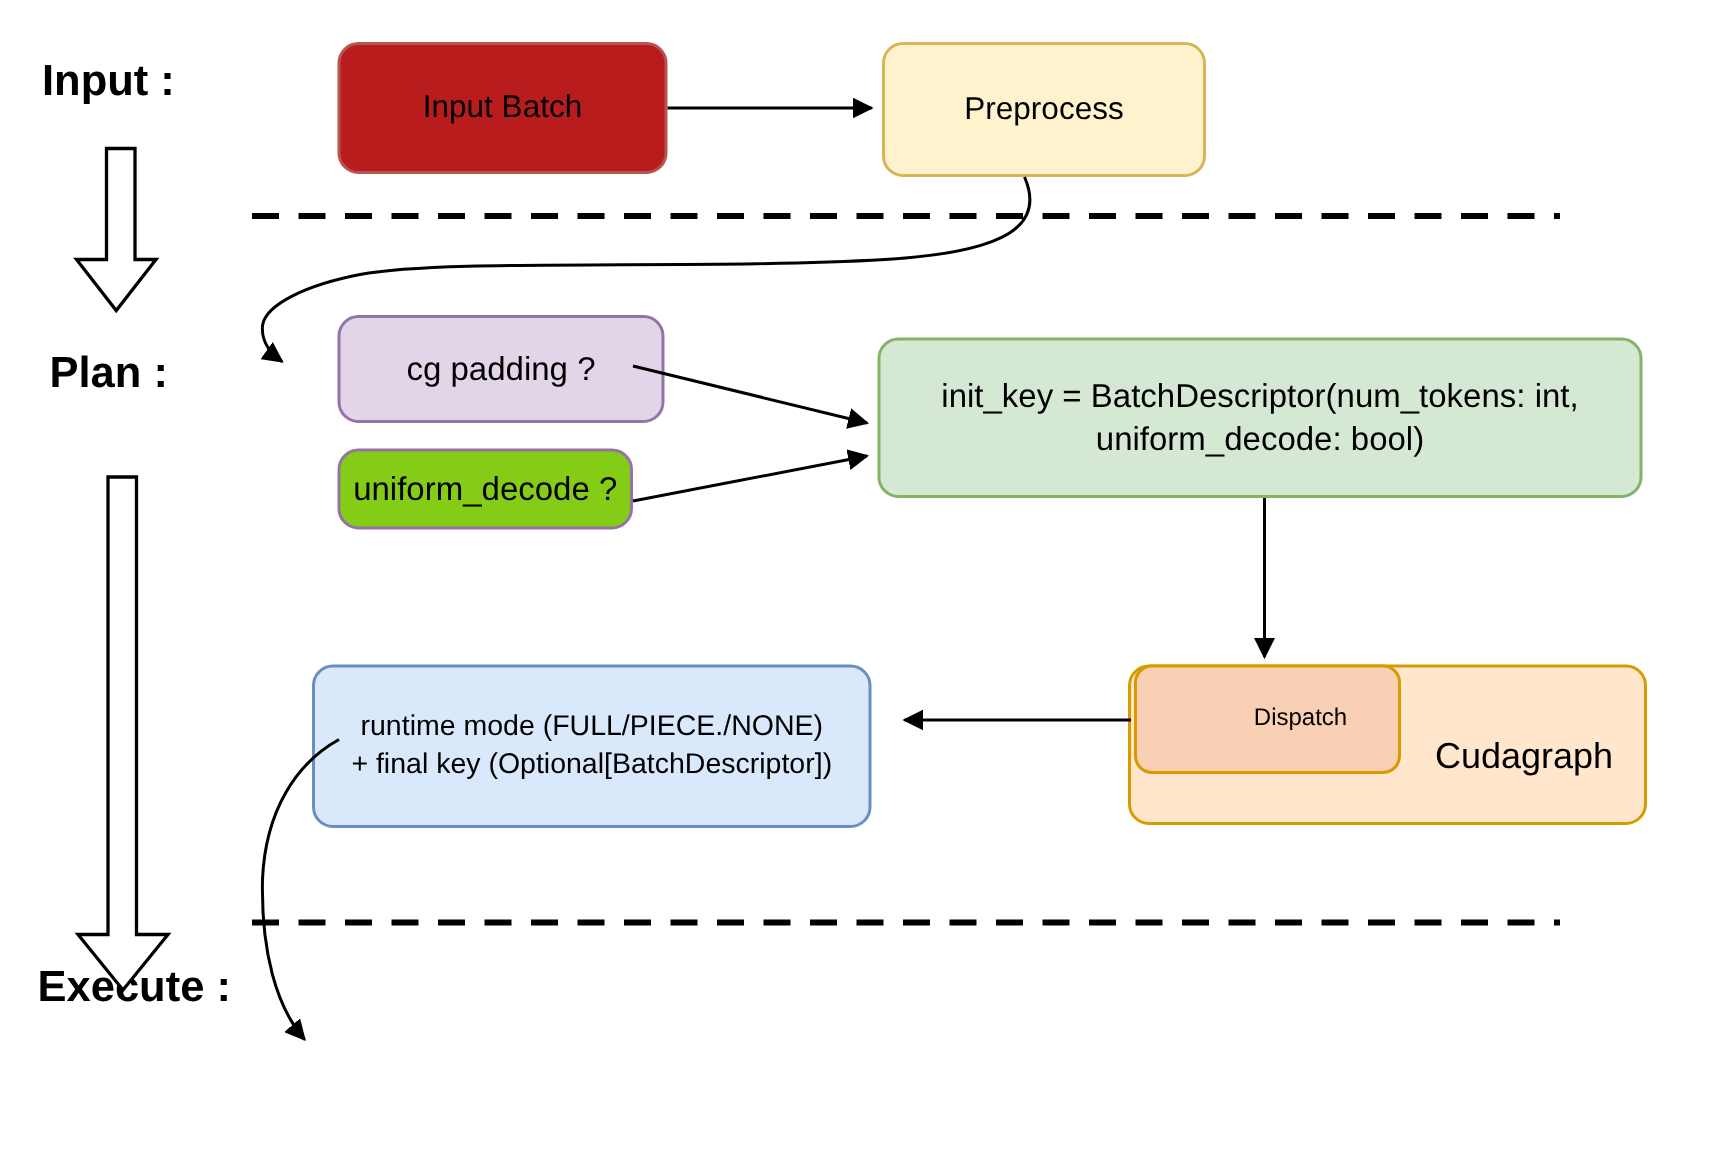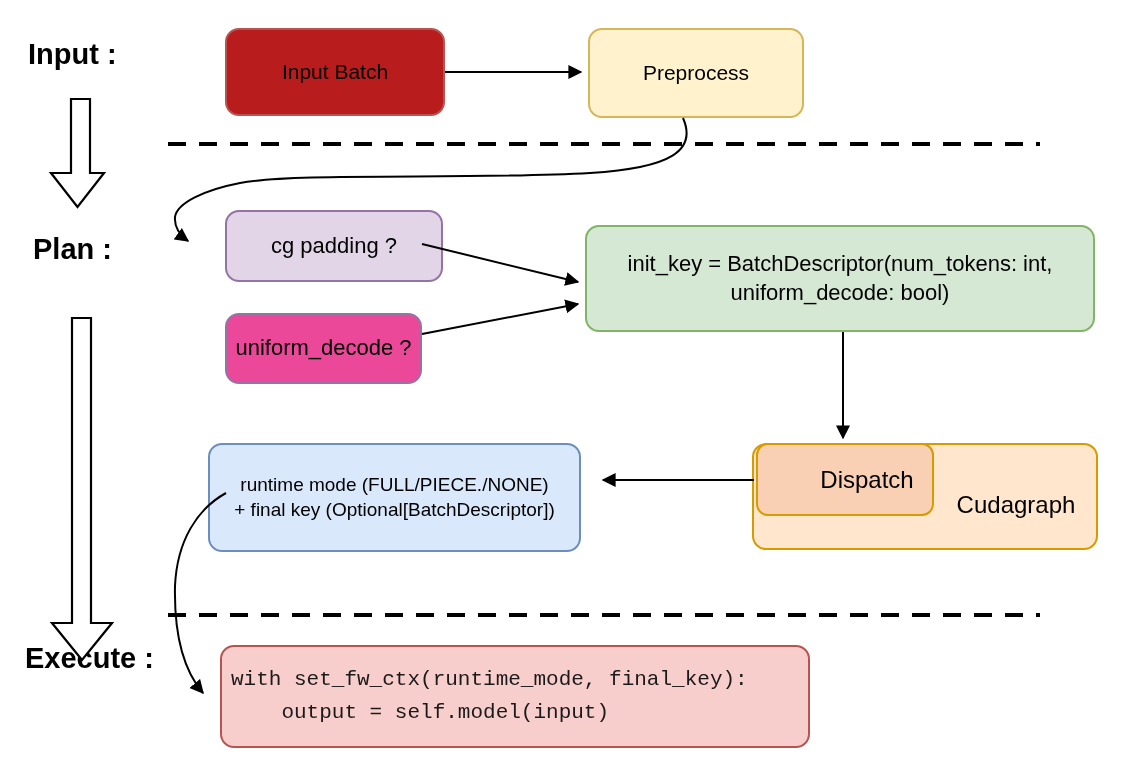--- a/index.html
+++ b/index.html
@@ -15,21 +15,21 @@
     position:absolute; box-sizing:border-box;
     border:2px solid #000; border-radius:14px;
     display:flex; flex-direction:column; align-items:center; justify-content:center;
     text-align:center; line-height:1.3; white-space:nowrap;
   }
   .node span { display:block; }
   .n-io    { font-size:21px; }
   .n-purple{ font-size:22px; }
   .n-green { font-size:22px; }
   .n-blue  { font-size:19px; }
-  .n-dispatch { font-size:24px; border-radius:12px;padding-left:44px; }
+  .n-dispatch { font-size:16px; border-radius:12px;padding-left:44px; }
   .cuda-label {
     position:absolute; display:flex; flex-direction:column; align-items:center;
     justify-content:center; text-align:center; font-size:24px; line-height:1.28;
   }
   .n-code {
     font-family:"Liberation Mono", monospace; font-size:21px; line-height:1.55;
     align-items:flex-start; padding-left:9px; white-space:pre; color:#1a1a1a;
     text-align:left;
   }
   svg.overlay { position:absolute; left:0; top:0; pointer-events:none; }
@@ -48,21 +48,21 @@
   </div>
 
   <div class="node n-io" style="left: 588px; top: 28px; width: 216px; height: 90px; background-color: rgb(255, 242, 204); border-color: rgb(214, 182, 86);">
     <span>Preprocess</span>
   </div>
 
   <div class="node n-purple" style="left: 225px; top: 210px; width: 218px; height: 72px; background-color: rgb(225, 213, 231); border-color: rgb(150, 115, 166);">
     <span>cg padding ?</span>
   </div>
 
-  <div class="node n-purple" style="left: 225px; top: 313px; width: 197px; height: 71px; background-color: #ec4899; border-color: rgb(150, 115, 166);">
+  <div class="node n-purple" style="left: 225px; top: 299px; width: 197px; height: 54px; background-color: #84cc16; border-color: rgb(150, 115, 166);">
     <span>uniform_decode ?</span>
   </div>
 
   <div class="node n-green" style="left: 585px; top: 225px; width: 510px; height: 107px; background-color: rgb(213, 232, 212); border-color: rgb(130, 179, 102);">
     <span>init_key = BatchDescriptor(num_tokens: int,</span>
     <span>uniform_decode: bool)</span>
   </div>
 
   <div class="node" style="left: 752px; top: 443px; width: 346px; height: 107px; background-color: rgb(255, 230, 204); border-color: rgb(215, 155, 0);"></div>
 
@@ -72,24 +72,20 @@
 
   <div class="cuda-label" style="left:934px; top:443px; width:164px; height:124px;">
     <span>Cudagraph</span>
   </div>
 
   <div class="node n-blue" style="left: 208px; top: 443px; width: 373px; height: 109px; background-color: rgb(218, 232, 252); border-color: rgb(108, 142, 191);">
     <span>runtime mode (FULL/PIECE./NONE)</span>
     <span>+ final key (Optional[BatchDescriptor])</span>
   </div>
 
-  <div class="node n-code" style="left: 220px; top: 645px; width: 590px; height: 103px; background-color: rgb(248, 206, 204); border-color: rgb(184, 84, 80);">
-    <span>with set_fw_ctx(runtime_mode, final_key):</span>
-    <span>    output = self.model(input)</span>
-  </div>
 
   <svg class="overlay" width="1142" height="770" viewBox="0 0 1142 770">
     <defs>
       <marker id="ah" viewBox="0 0 10 10" refX="9" refY="5" markerWidth="7" markerHeight="7" orient="auto-start-reverse">
         <path d="M0,0 L10,5 L0,10 z" fill="#000000"></path>
       </marker>
     </defs>
 
     <line x1="168" y1="144" x2="1040" y2="144" stroke="#000" stroke-width="4" stroke-dasharray="18 13"></line>
     <line x1="168" y1="615" x2="1040" y2="615" stroke="#000" stroke-width="4" stroke-dasharray="18 13"></line>

